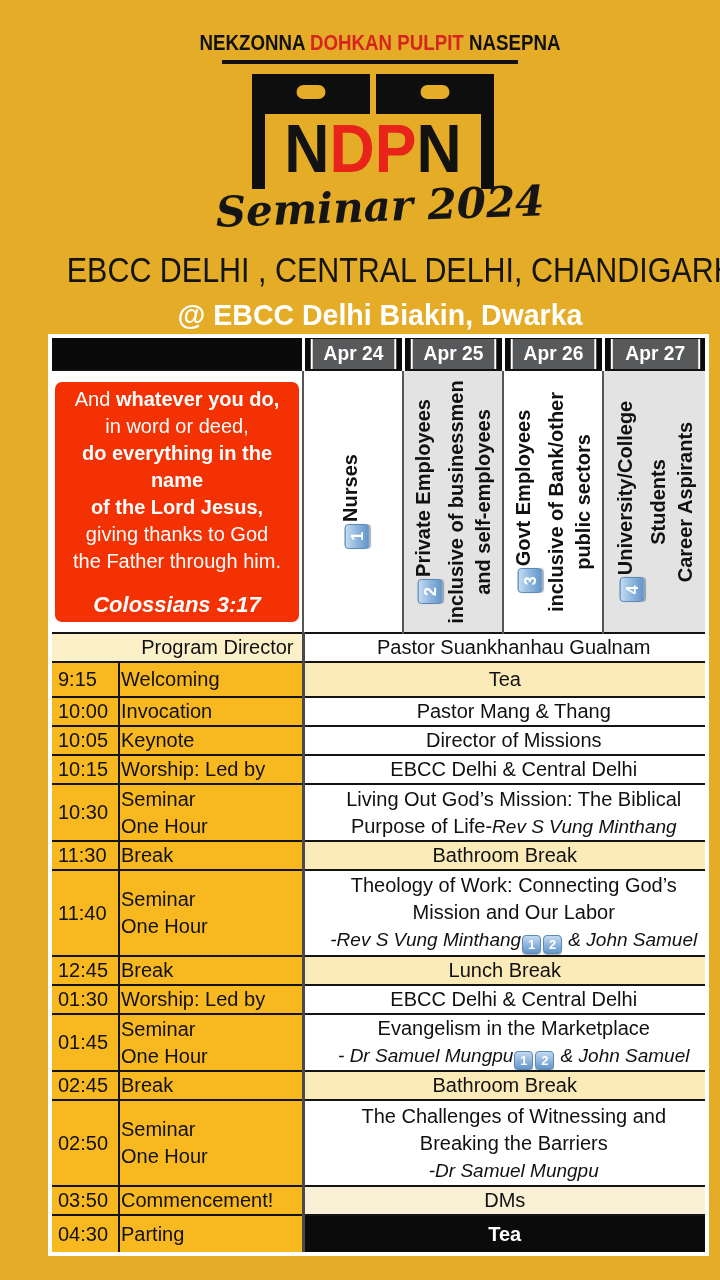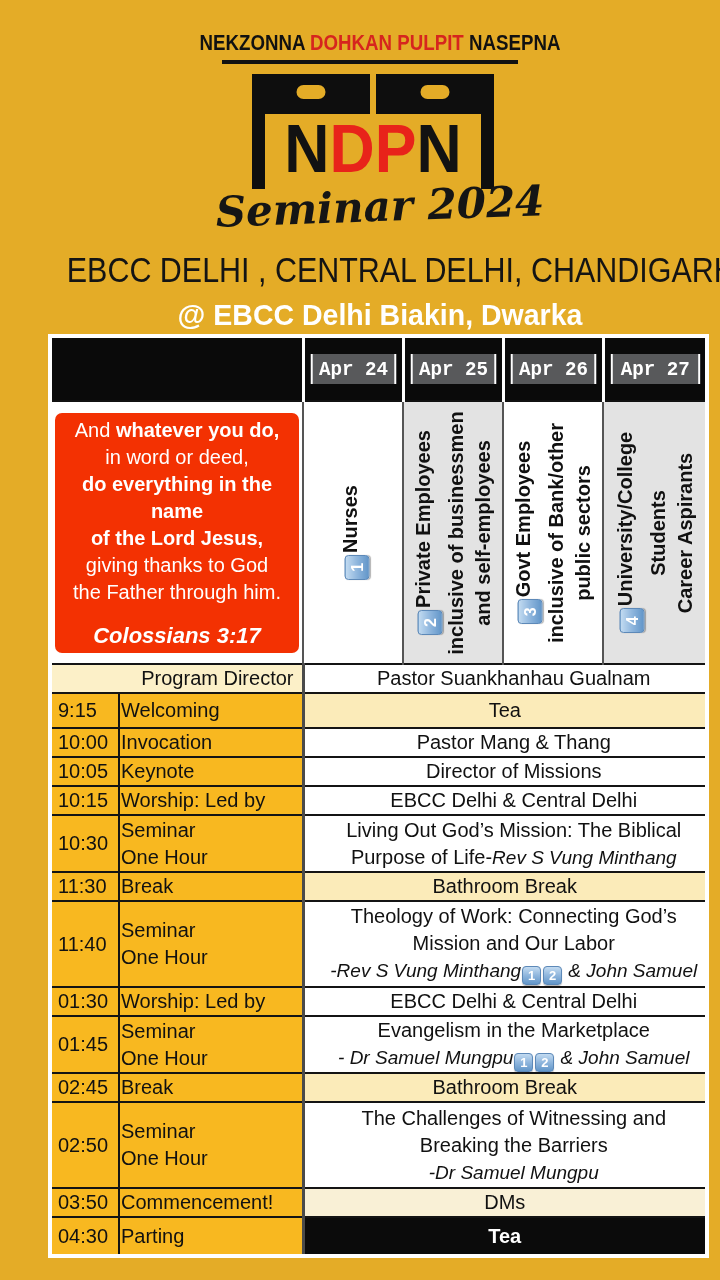--- a/index.html
+++ b/index.html
@@ -62,21 +62,21 @@
   
   .table-wrap {
     position:absolute; top:334px; left:28px; width:661px;
     background:#FFFFFF; padding:4px;
   }
   table { border-collapse:collapse; table-layout:fixed; width:653px; font-size:20px; }
   td { vertical-align:middle; overflow:hidden; }
 
   
   .hl { background:#0A0A0A; border-right:3px solid #fff; }
-  .hd { background:#0A0A0A; border-right:3px solid #fff; padding:16px 4px;font-family:Liberation Mono, monospace; }
+  .hd { background:#0A0A0A; border-right:3px solid #fff; padding:0 4px; }
   .hd:last-child { border-right:none; }
   .hbox {
     height:30px; background:#58595B; border-left:2px solid #fff; border-right:2px solid #fff;
     color:#fff; font-weight:bold; font-size:20px;
     display:flex; align-items:center; justify-content:center;
     transform:scaleX(.96); white-space:nowrap;
   }
 
   
   tr.rot-row td { border-top:2px solid #111; }
@@ -260,20 +260,25 @@
 
       <tr class="br" style="height:86px">
         <td class="t">11:40</td>
         <td class="e">
               <div>Seminar</div>
               <div>One Hour</div>
             </td>
         <td class="c w" colspan="4"><span>Theology of Work: Connecting God’s</span><br><span>Mission and Our Labor</span><br><span class="sp">-Rev S Vung Minthang</span><span class="kb">1</span><span class="kb">2</span><span class="sp"> &amp; John Samuel</span></td>
       </tr>
 
+      <tr class="br" style="height:28px">
+        <td class="t">12:45</td>
+        <td class="e">Break</td>
+        <td class="c cr" colspan="4">Lunch Break</td>
+      </tr>
 
       <tr class="br" style="height:29px">
         <td class="t">01:30</td>
         <td class="e">Worship: Led by</td>
         <td class="c w" colspan="4">EBCC Delhi &amp; Central Delhi</td>
       </tr>
 
       <tr class="br" style="height:57px">
         <td class="t">01:45</td>
         <td class="e">

